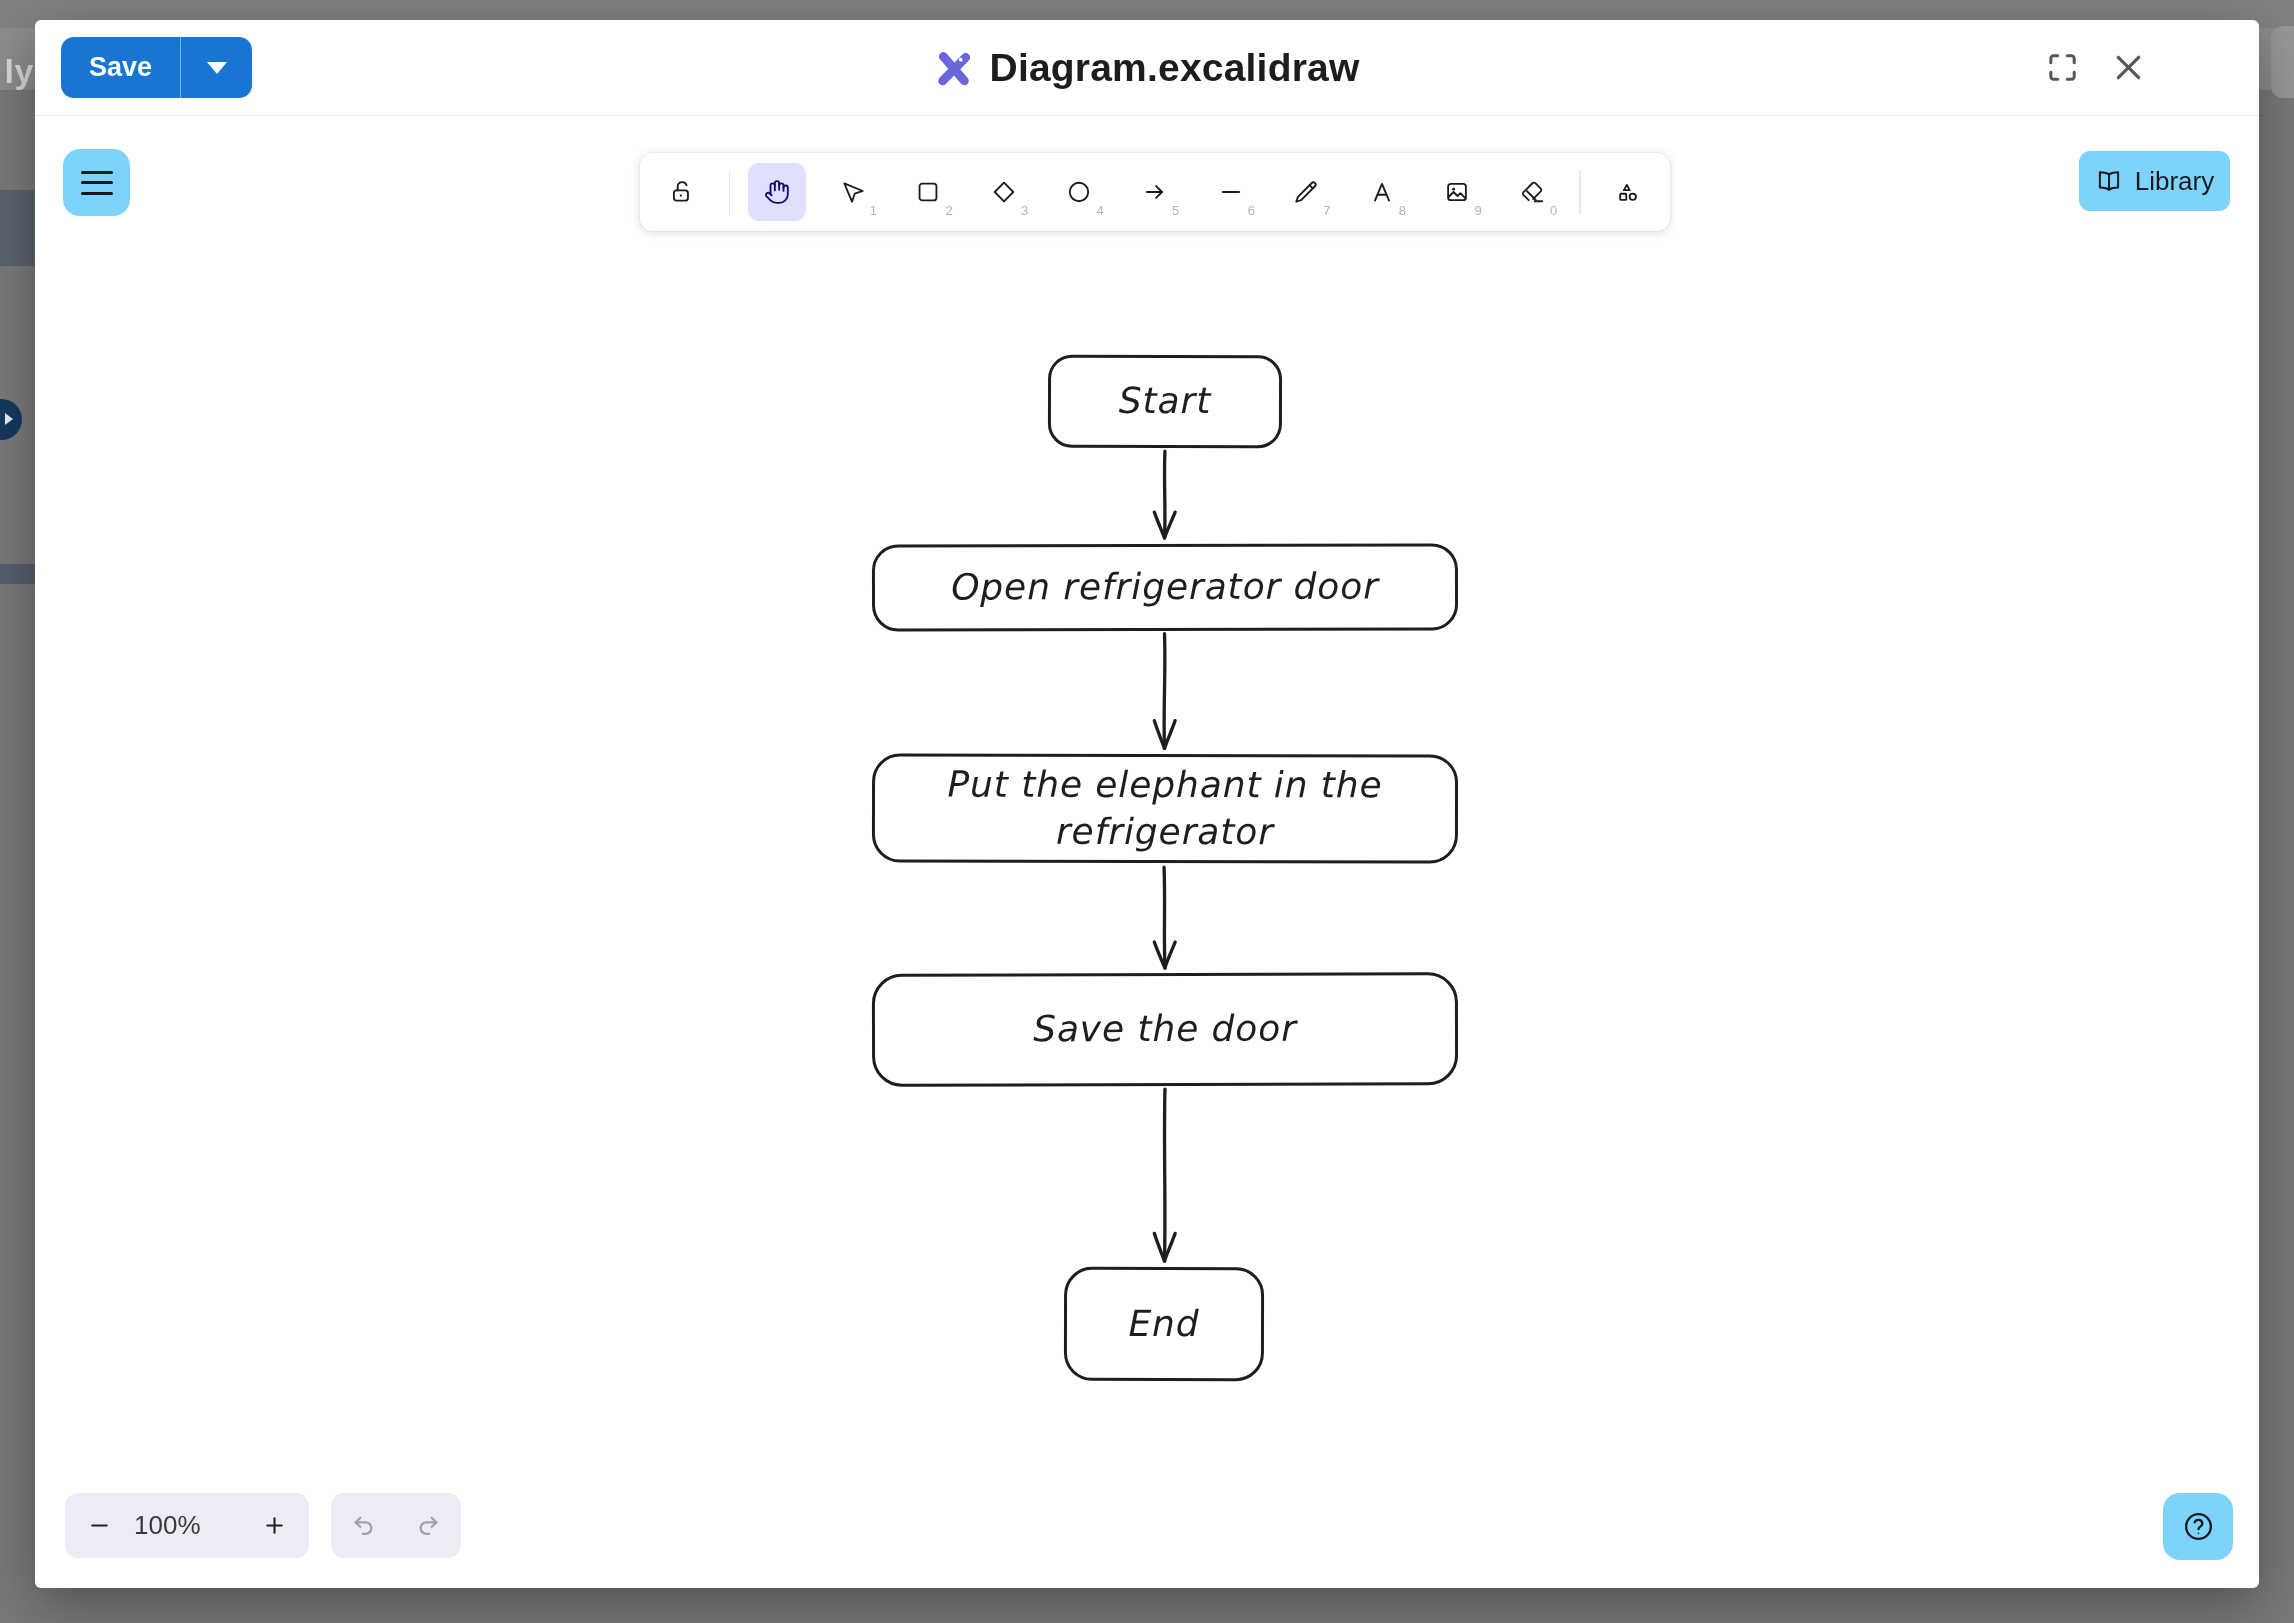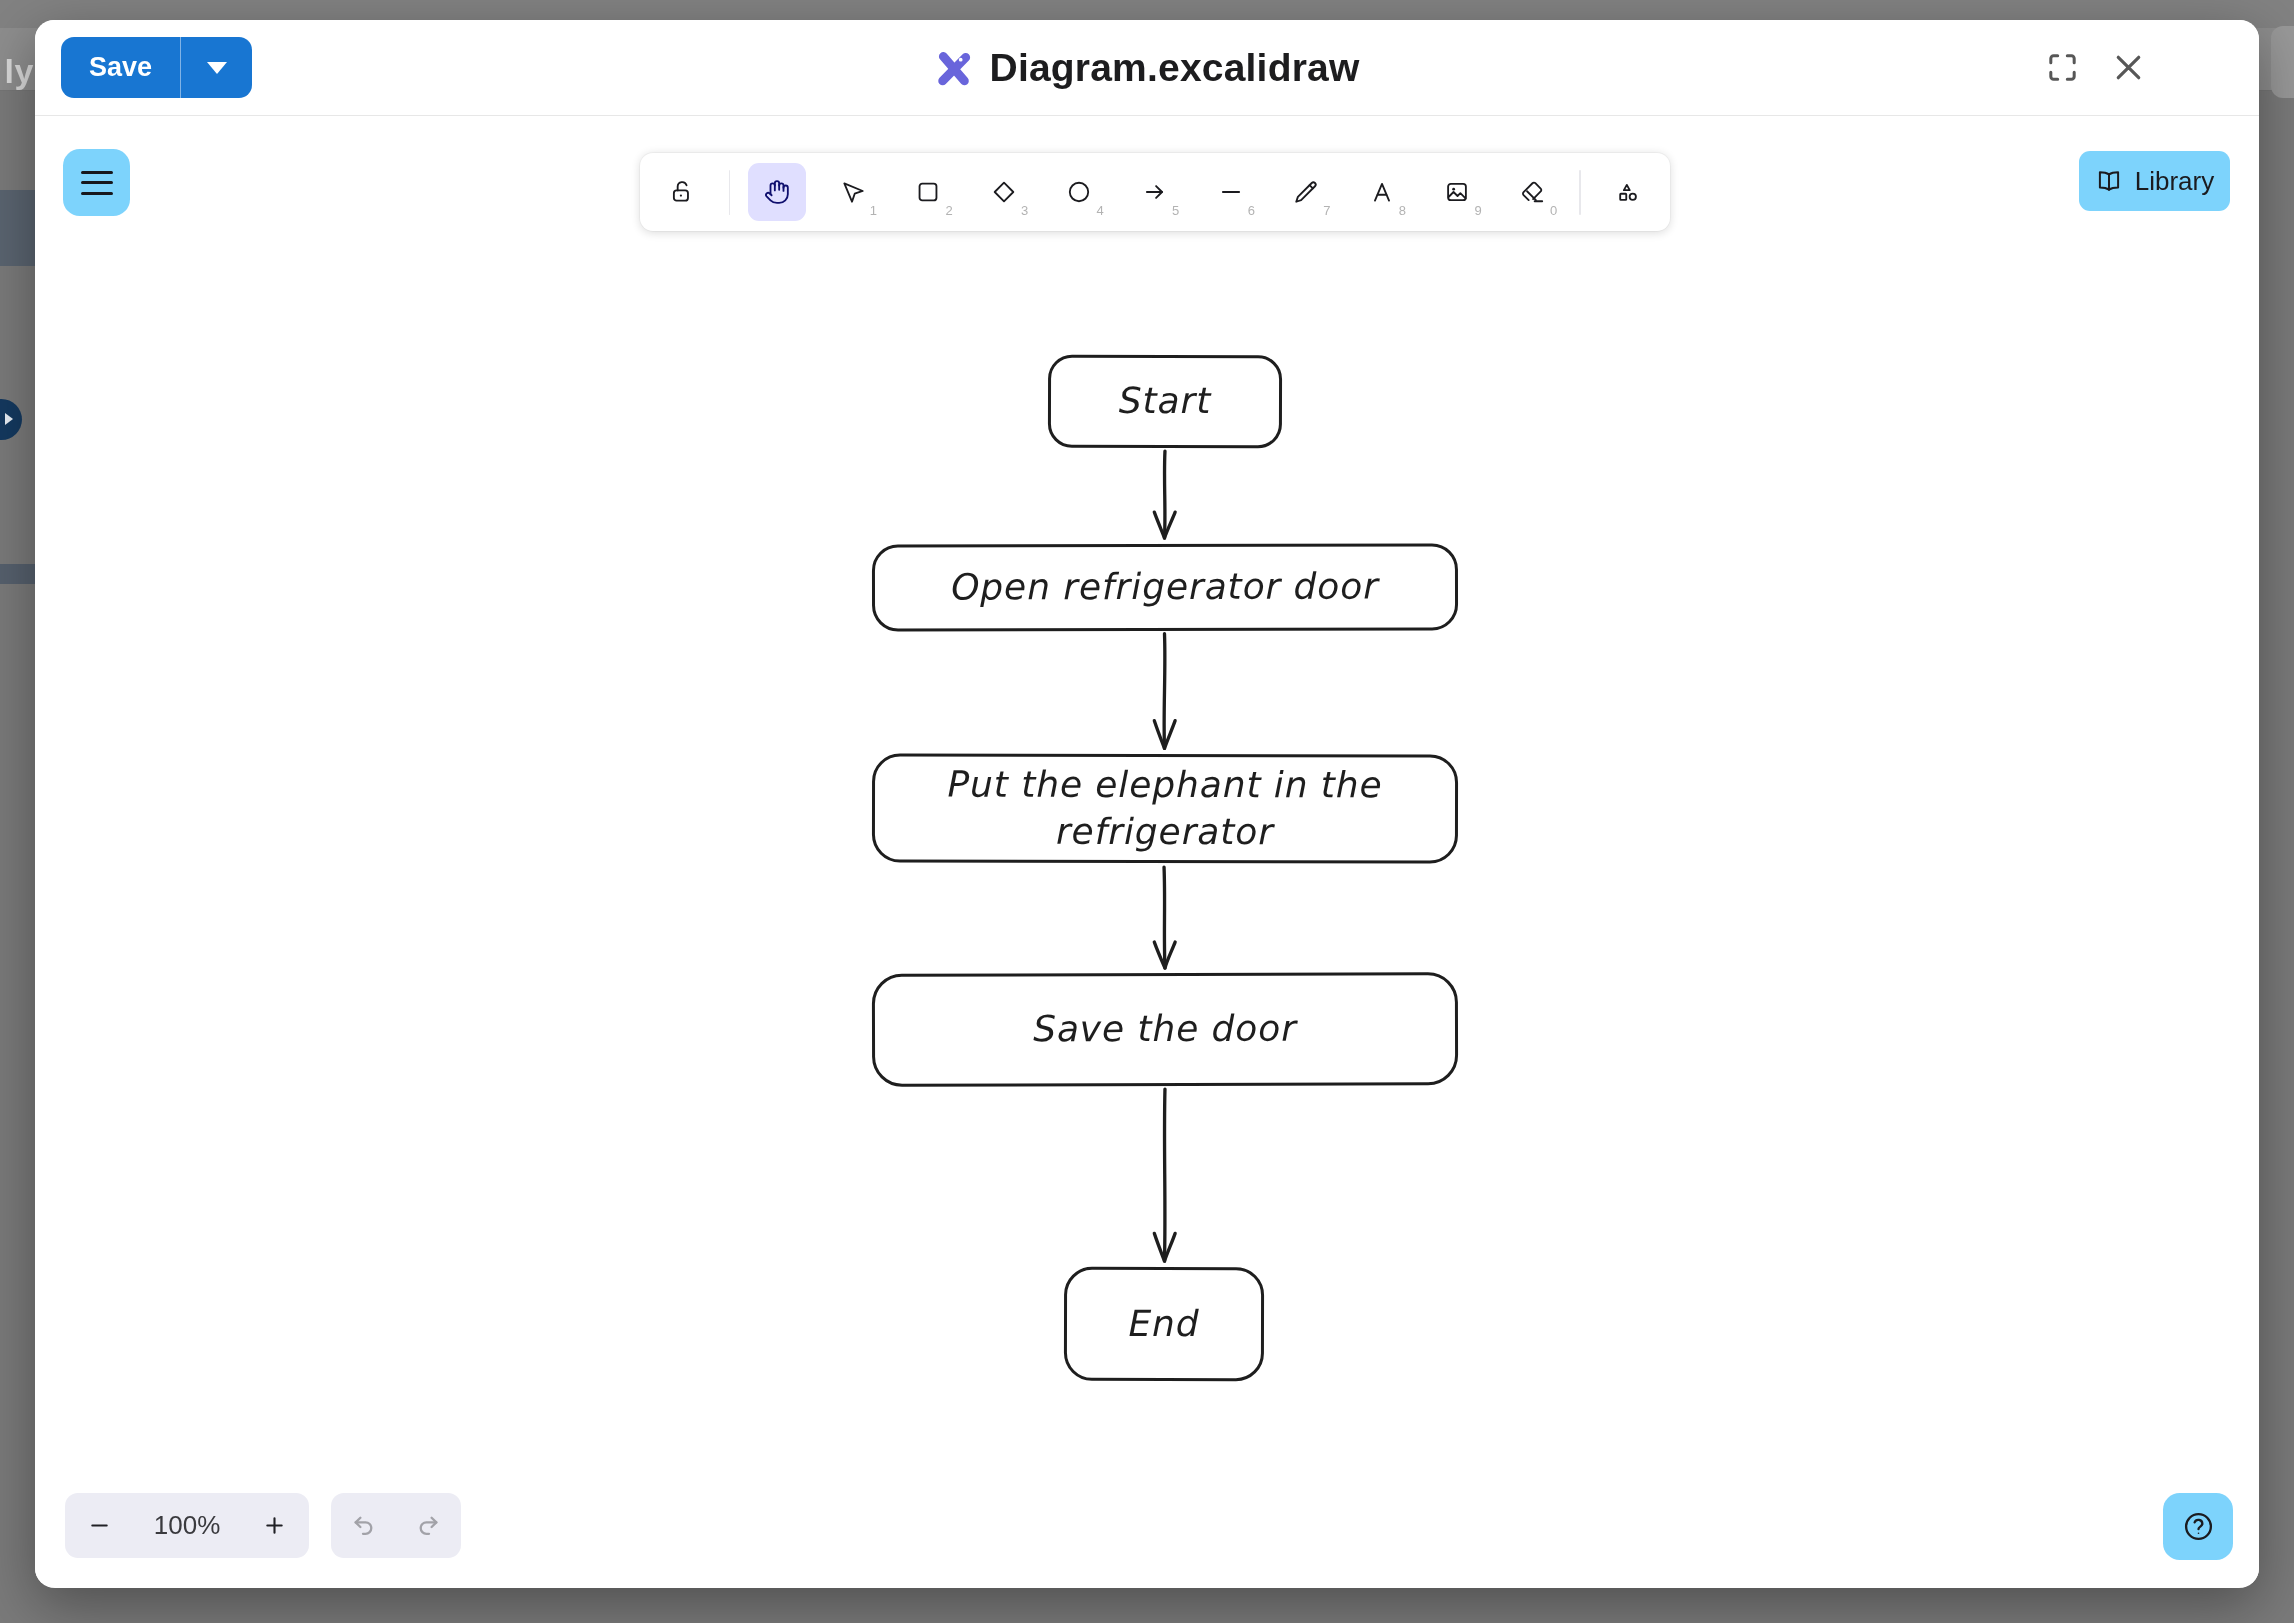--- a/index.html
+++ b/index.html
@@ -17,21 +17,21 @@
   .bd-partial-text { position:absolute; left:4.6px; top:24px; font-size:34px; font-weight:600; color:#d8d8d8; letter-spacing:0.5px; }
   .bd-band-a { position:absolute; left:0; top:190px; width:35px; height:76px; background:#5a6470; }
   .bd-circle { position:absolute; left:-18.6px; top:209px; width:41px; height:41px; border-radius:50%; background:#14395f; }
   .bd-circle::after { content:""; position:absolute; left:24px; top:14px; border-left:8.3px solid #e8eef5; border-top:6.5px solid transparent; border-bottom:6.5px solid transparent; }
   .bd-band-b { position:absolute; left:0; top:564px; width:35px; height:19.5px; background:#56606d; }
   .bd-right-pill { position:absolute; right:0; top:26px; width:24px; height:72px; background:#989898; border-radius:12px 0 0 12px; }
 
   
   .modal {
     position:absolute; left:35px; top:20.4px; width:2224px; height:1568px;
-    background:#ffffff; border-radius:20px; z-index:2;
+    background:#ffffff; border-radius:6px; z-index:2;
     box-shadow:0 16.7px 56px rgba(0,0,0,.35);
   }
 
   
   .m-header { position:absolute; left:0; top:0; width:100%; height:96px; border-bottom:1.9px solid #e7e7e7; border-radius:18.6px 18.6px 0 0; background:#fff; }
   .save-split { position:absolute; left:26px; top:16.7px; height:61px; display:flex; align-items:stretch; border-radius:13px; overflow:hidden; background:#1876d2; }
   .save-main { display:flex; align-items:center; padding:0 28px; font-size:27px; font-weight:700; color:#fff; border:none; background:transparent; cursor:pointer; font-family:inherit; }
   .save-caret { width:72px; display:flex; align-items:center; justify-content:center; border:none; background:transparent; border-left:1.9px solid rgba(255,255,255,.45); cursor:pointer; }
   .caret-down { width:0; height:0; border-left:10.2px solid transparent; border-right:10.2px solid transparent; border-top:12px solid #ffffff; }
   .m-title-group { position:absolute; left:50%; top:0; height:96px; transform:translateX(-50%); display:flex; align-items:center; gap:16px; }
@@ -76,21 +76,21 @@
   .n-put   { left:837px;  top:637px; width:586px; height:109px; border-radius:28px; transform:rotate(.1deg); }
   .n-close { left:837px;  top:856px; width:586px; height:113px; border-radius:30px; transform:rotate(-.15deg); }
   .n-end   { left:1029px; top:1150px; width:200px; height:114px; border-radius:28px; transform:rotate(.12deg); }
   .flow-arrow { position:absolute; overflow:visible; }
   .flow-arrow path { stroke:#1e1e1e; stroke-width:3.6; fill:none; stroke-linecap:round; stroke-linejoin:round; }
 
   
   .zoom-pill { position:absolute; left:30px; top:1376px; width:244px; height:65px; border-radius:13px; background:#ececf4; display:flex; align-items:center; }
   .zoom-btn { width:69px; height:65px; border:none; background:transparent; color:#202025; display:flex; align-items:center; justify-content:center; cursor:pointer; }
   .zoom-btn svg { width:23px; height:23px; }
-  .zoom-value { flex:1; text-align:center; font-size:26px; color:#3a3a3e; }
+  .zoom-value { flex:1; text-align:left; font-size:26px; color:#3a3a3e; }
   .history-pill { position:absolute; left:296px; top:1376px; width:130px; height:65px; border-radius:13px; background:#ececf4; display:flex; }
   .hist-btn { flex:1; border:none; background:transparent; color:#a2a2a8; display:flex; align-items:center; justify-content:center; cursor:pointer; }
   .hist-btn svg { width:25px; height:25px; }
   .help-btn { position:absolute; left:2128px; top:1376px; width:70px; height:67px; border-radius:16.7px; display:flex; align-items:center; justify-content:center; }
   .help-btn svg { width:33px; height:33px; }
 
   svg.stroke { fill:none; stroke:currentColor; stroke-width:1.7; stroke-linecap:round; stroke-linejoin:round; }
   svg.stroke2 { fill:none; stroke:currentColor; stroke-width:2.2; stroke-linecap:round; stroke-linejoin:round; }
 </style>
 </head>

